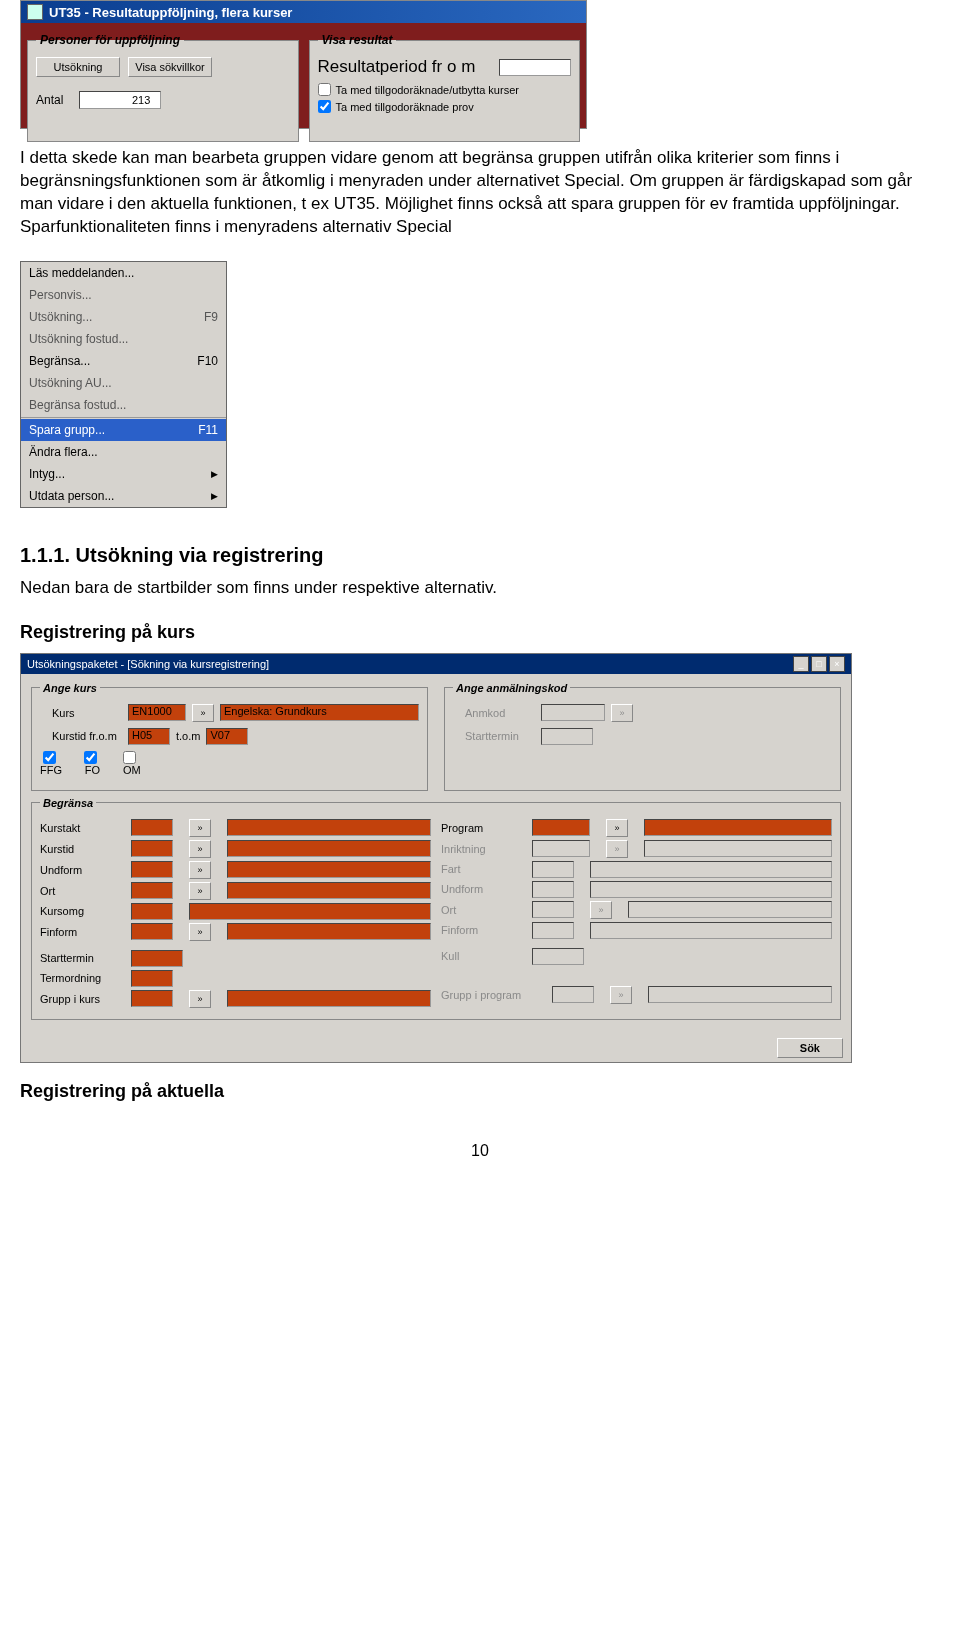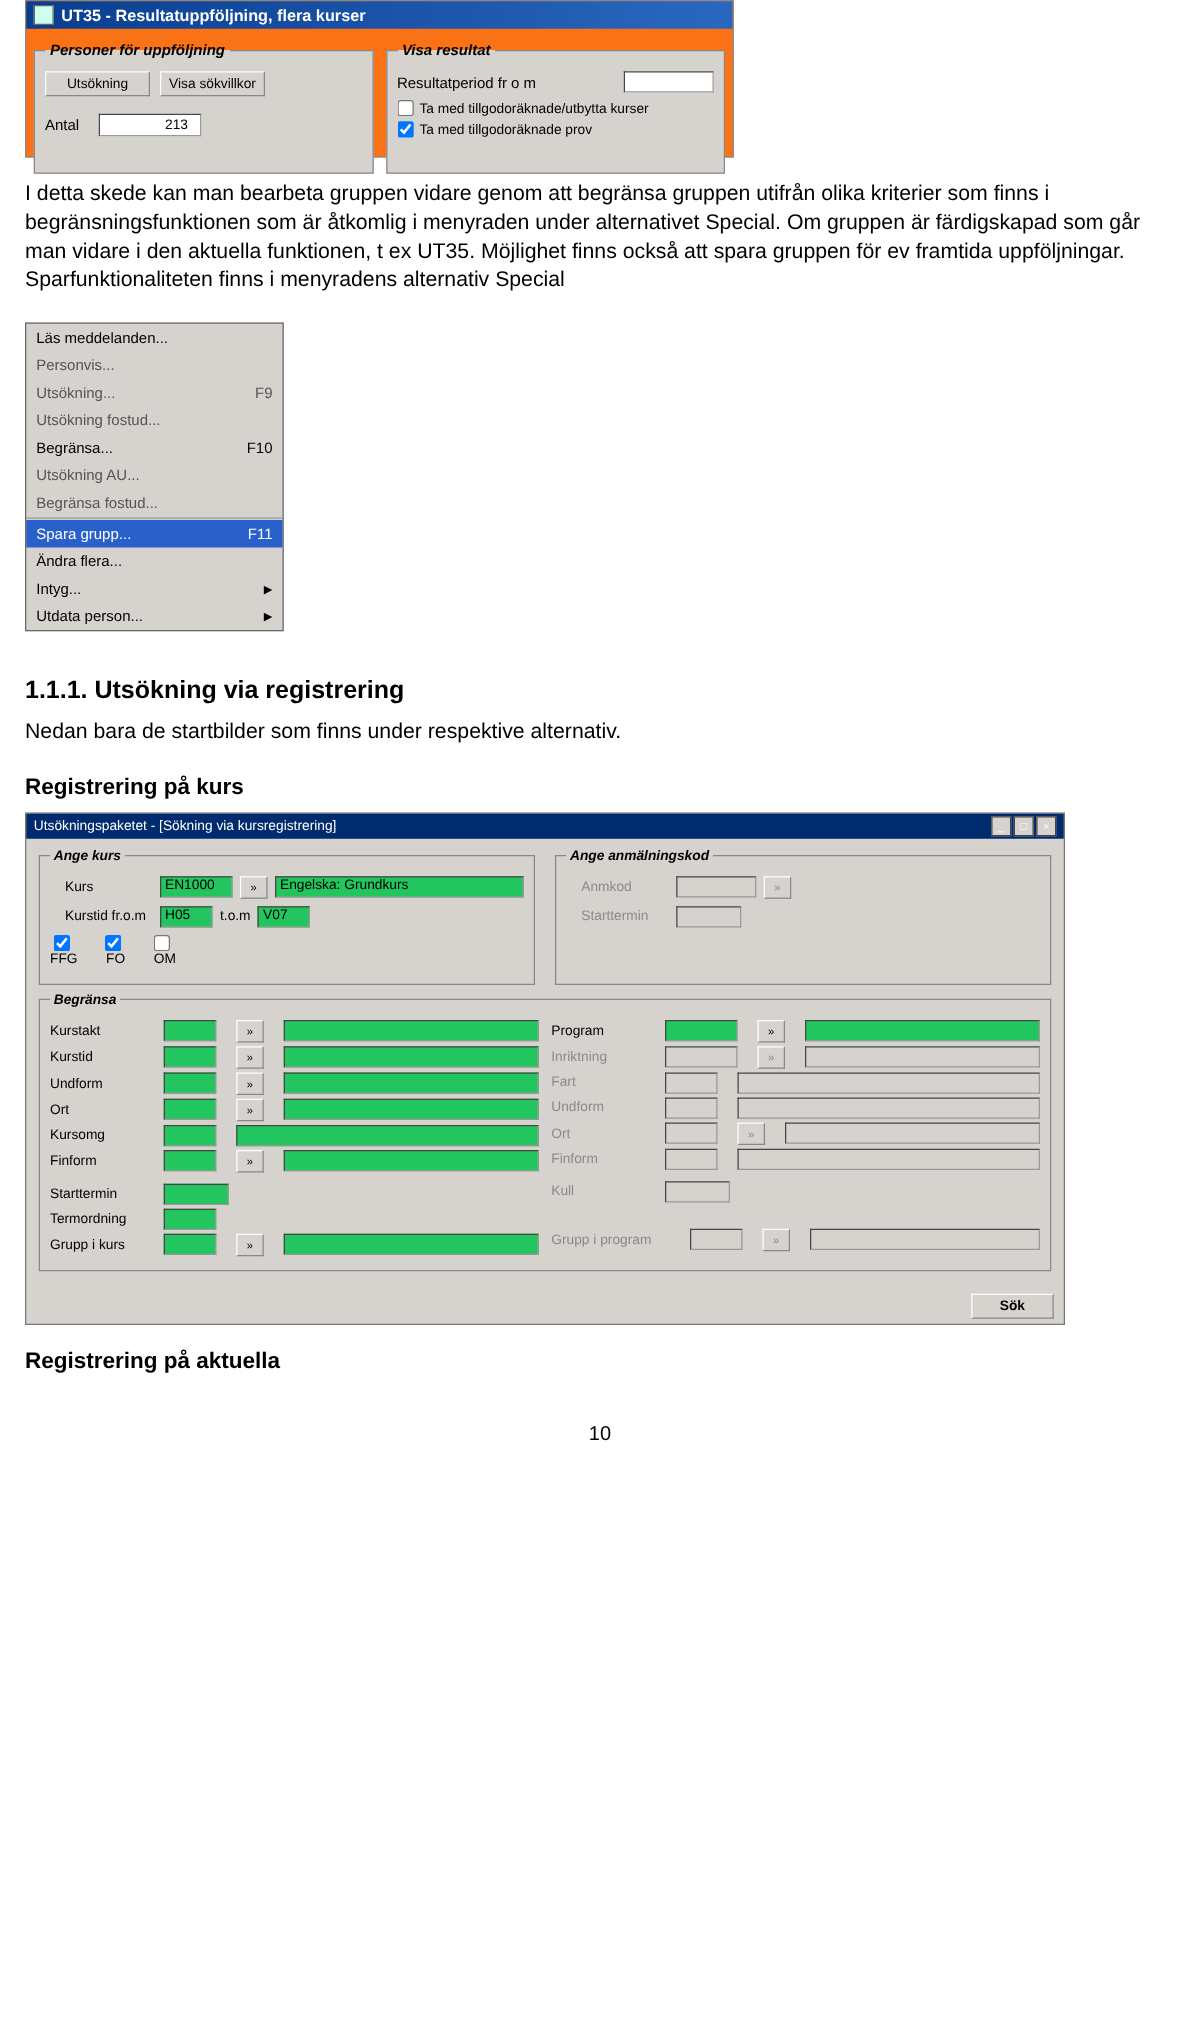--- a/index.html
+++ b/index.html
@@ -9,21 +9,21 @@
     font-family: Arial, sans-serif;
     width: 960px;
     font-size: 17px;
     color: #000;
   }
   .page {
     padding: 0 20px 20px 20px;
   }
   
   .ut35 {
-    background: #f97316;
+    background: #7f1d1d;
     border: 1px solid #888;
     width: 565px;
     margin: 0 0 18px 0;
   }
   .ut35-title {
     background: linear-gradient(to right, #0a3d8f, #2a68c0);
     color: #fff;
     font-weight: bold;
     font-size: 13px;
     padding: 3px 6px;
@@ -61,21 +61,21 @@
     border:1px solid #888;
     border-top-color:#fff; border-left-color:#fff;
     font-size:11px; padding:3px 6px; text-align:center;
     min-width:70px; line-height:1.1;
   }
   .antalrow { font-size:12px; display:flex; align-items:center; gap:16px;}
   .numbox {
     background:#fff; border:1px inset #999; width:60px; height:16px; font-size:11px; padding:0 10px;
     display:inline-flex; align-items:center; justify-content:flex-end;
   }
-  .vfield { display:flex; align-items:center; font-size:12px; margin-bottom:6px;}
+  .vfield { display:flex; align-items:center; font-size:17px; margin-bottom:6px;}
   .vfield label { flex:1;}
   .vinput { background:#fff; border:1px inset #999; width:70px; height:15px;}
   .ck { display:flex; align-items:center; font-size:11px; margin-top:4px;}
   .ck input { margin:0 5px 0 0;}
   
   .doc-text { margin: 10px 0 22px 0; line-height:1.35;}
   
   .menu {
     width:205px; background:#d6d3ce; border:1px solid #666; font-size:12px;
     margin-bottom:36px;
@@ -99,21 +99,21 @@
   .uts-title {
     background:#002b6f; color:#fff; font-size:11px; padding:2px 6px;
     display:flex; align-items:center;
   }
   .uts-title .wicons { margin-left:auto; display:flex; gap:2px;}
   .wicon { width:14px; height:14px; background:#d6d3ce; border:1px solid #444; font-size:9px; display:flex; align-items:center; justify-content:center;}
   .uts-body { padding:8px;}
   .ufs { border:1px solid #888; padding:10px 8px 8px 8px; margin-bottom:6px;}
   .ufs-row { display:flex; align-items:center; gap:6px; margin-bottom:6px;}
   .u-label { width:70px;padding-left:12px;}
-  .u-input { background:#22c55e; border:1px inset #999; height:15px; padding:0 3px;}
+  .u-input { background:#c2410c; border:1px inset #999; height:15px; padding:0 3px;}
   .u-btn-s { background:#d6d3ce; border:1px solid #888; border-top-color:#fff; border-left-color:#fff; width:20px; height:16px; display:inline-flex; align-items:center; justify-content:center; font-size:9px;}
   .u-flex { display:flex; gap:10px;}
   .u-col { flex:1;}
   .ck2 { display:inline-flex; align-items:center; font-size:11px; margin-right:16px;flex-direction:column;}
   .ck2 input { margin:0 4px 0 0;}
   .uts-sok-row { display:flex; justify-content:flex-end; padding:4px 8px;}
   .uts-sok {
     background:#d6d3ce; border:1px solid #888; border-top-color:#fff; border-left-color:#fff;
     font-size:11px; font-weight:bold; padding:3px 22px;
   }

